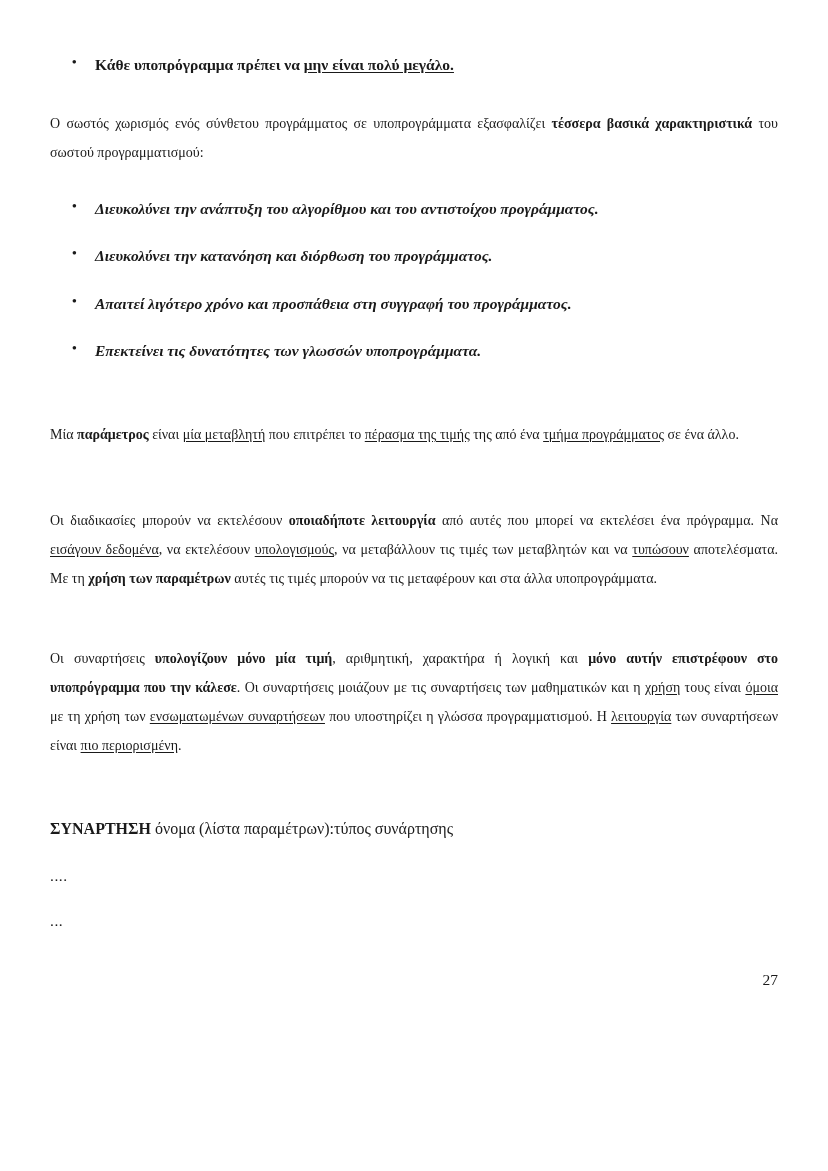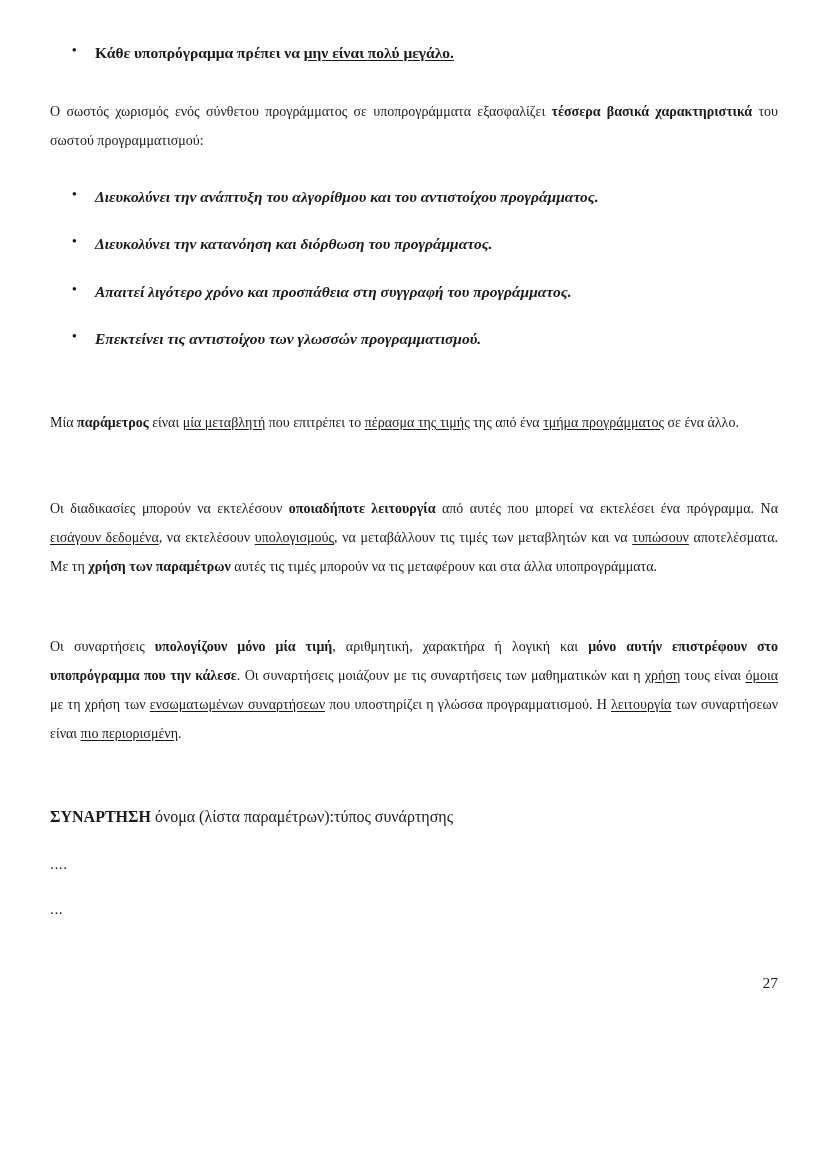--- a/index.html
+++ b/index.html
@@ -5,21 +5,21 @@
   html, body {
     margin: 0;
     padding: 0;
     background: #ffffff;
   }
   .page {
     position: relative;
     width: 828px;
     height: 1039px;
     background: #ffffff;
-    margin: 0 auto;
+    margin: 12px auto;
     overflow: hidden;
     font-family: "Liberation Serif", "DejaVu Serif", serif;
     color: #1a1a1a;
   }
   .content {
     position: absolute;
     left: 50px;
     top: 42px;
     width: 728px;
   }
@@ -76,21 +76,21 @@
   .syntax-block .syntax-line:last-child { margin-bottom: 0; }
   .dots {
     font-size: 15.5px;
     letter-spacing: 0.5px;
   }
 
   
   .page-number {
     position: absolute;
     right: 50px;
-    bottom: 47px;
+    bottom: 62px;
     font-size: 15.5px;
     color: #1a1a1a;
   }
 </style>
 </head>
 <body>
 
 <div class="page">
   <div class="content">
 
@@ -101,21 +101,21 @@
     <div class="sp-34"></div>
 
     <p class="body"><span>Ο σωστός χωρισμός ενός σύνθετου προγράμματος σε υποπρογράμματα εξασφαλίζει </span><span class="b">τέσσερα βασικά χαρακτηριστικά</span><span> του σωστού προγραμματισμού:</span></p>
 
     <div class="sp-30"></div>
 
     <ul class="bullets spaced">
       <li> Διευκολύνει την ανάπτυξη του αλγορίθμου και του αντιστοίχου προγράμματος.</li>
       <li>Διευκολύνει την κατανόηση και διόρθωση του προγράμματος.</li>
       <li>Απαιτεί λιγότερο χρόνο και προσπάθεια στη συγγραφή του προγράμματος.</li>
-      <li>Επεκτείνει τις αντιστοίχου των γλωσσών προγραμματισμού.</li>
+      <li>Επεκτείνει τις δυνατότητες των γλωσσών υποπρογράμματα.</li>
     </ul>
 
     <div class="sp-58"></div>
 
     <p class="body"><span>Μία </span><span class="b">παράμετρος</span><span> είναι </span><span class="u">μία μεταβλητή</span><span> που επιτρέπει το </span><span class="u">πέρασμα της τιμής</span><span> της από ένα </span><span class="u">τμήμα προγράμματος</span><span> σε ένα άλλο.</span></p>
 
     <div class="sp-58"></div>
 
     <p class="body"><span>Οι διαδικασίες μπορούν να εκτελέσουν </span><span class="b">οποιαδήποτε λειτουργία</span><span> από αυτές που μπορεί να εκτελέσει ένα πρόγραμμα. Να </span><span class="u">εισάγουν δεδομένα</span><span>, να εκτελέσουν </span><span class="u">υπολογισμούς</span><span>, να μεταβάλλουν τις τιμές των μεταβλητών και να </span><span class="u">τυπώσουν</span><span> αποτελέσματα. Με τη </span><span class="b">χρήση των παραμέτρων</span><span> αυτές τις τιμές μπορούν να τις μεταφέρουν και στα άλλα υποπρογράμματα.</span></p>
 

